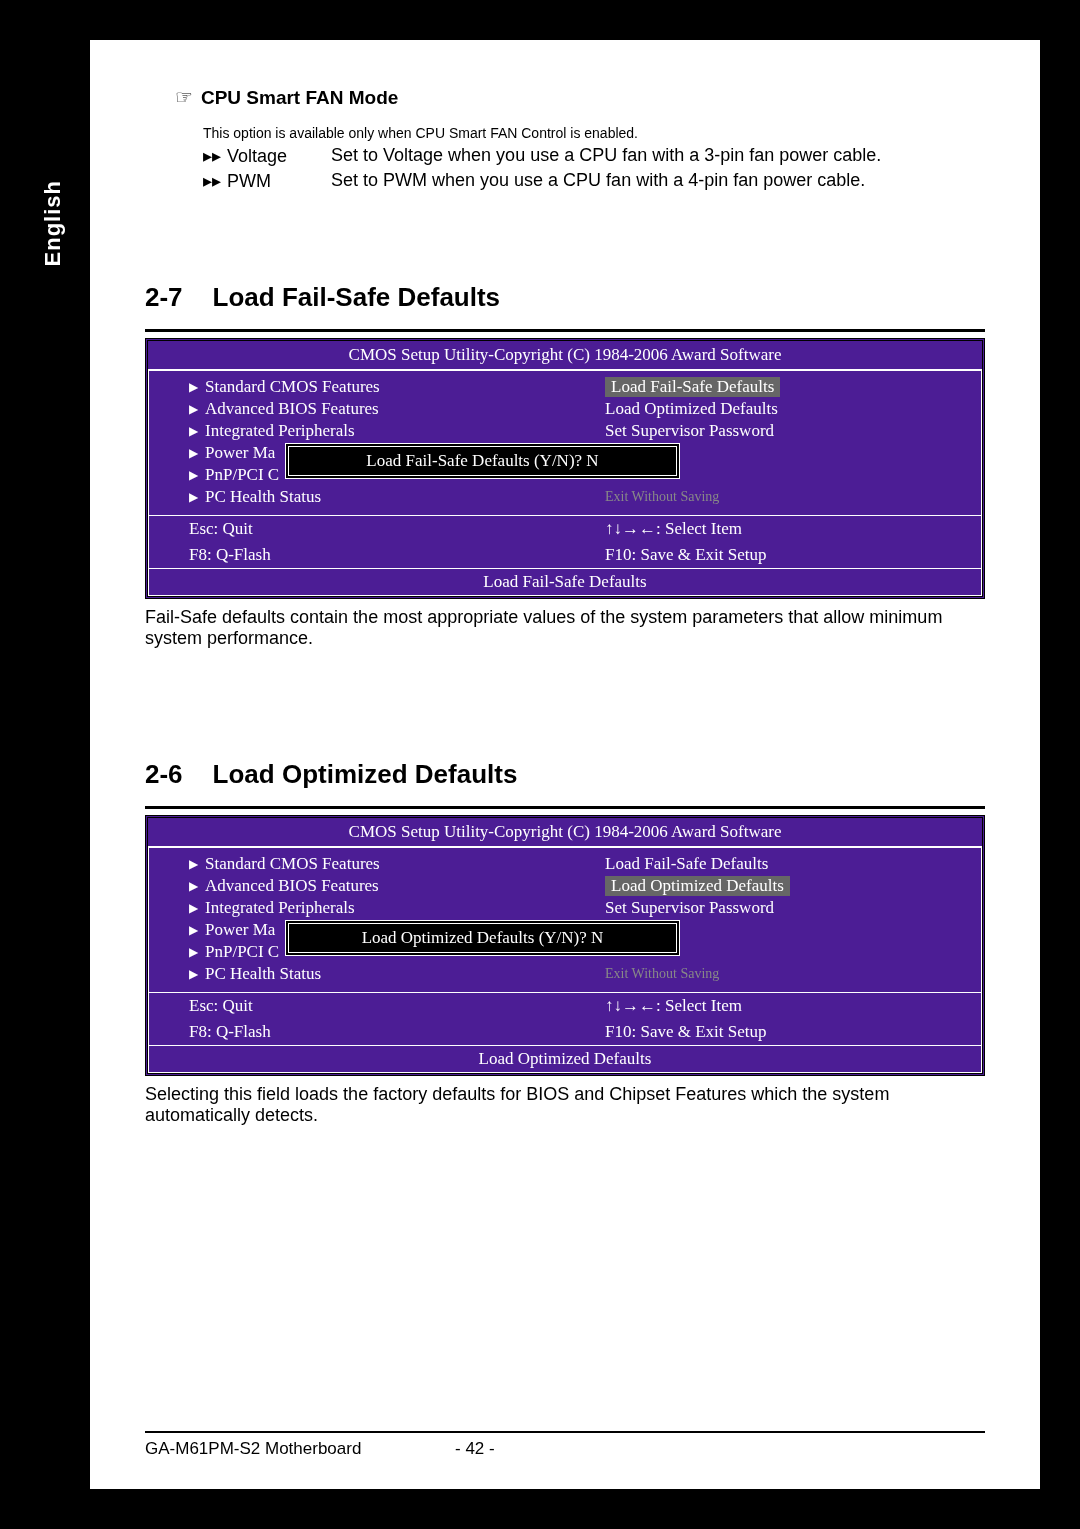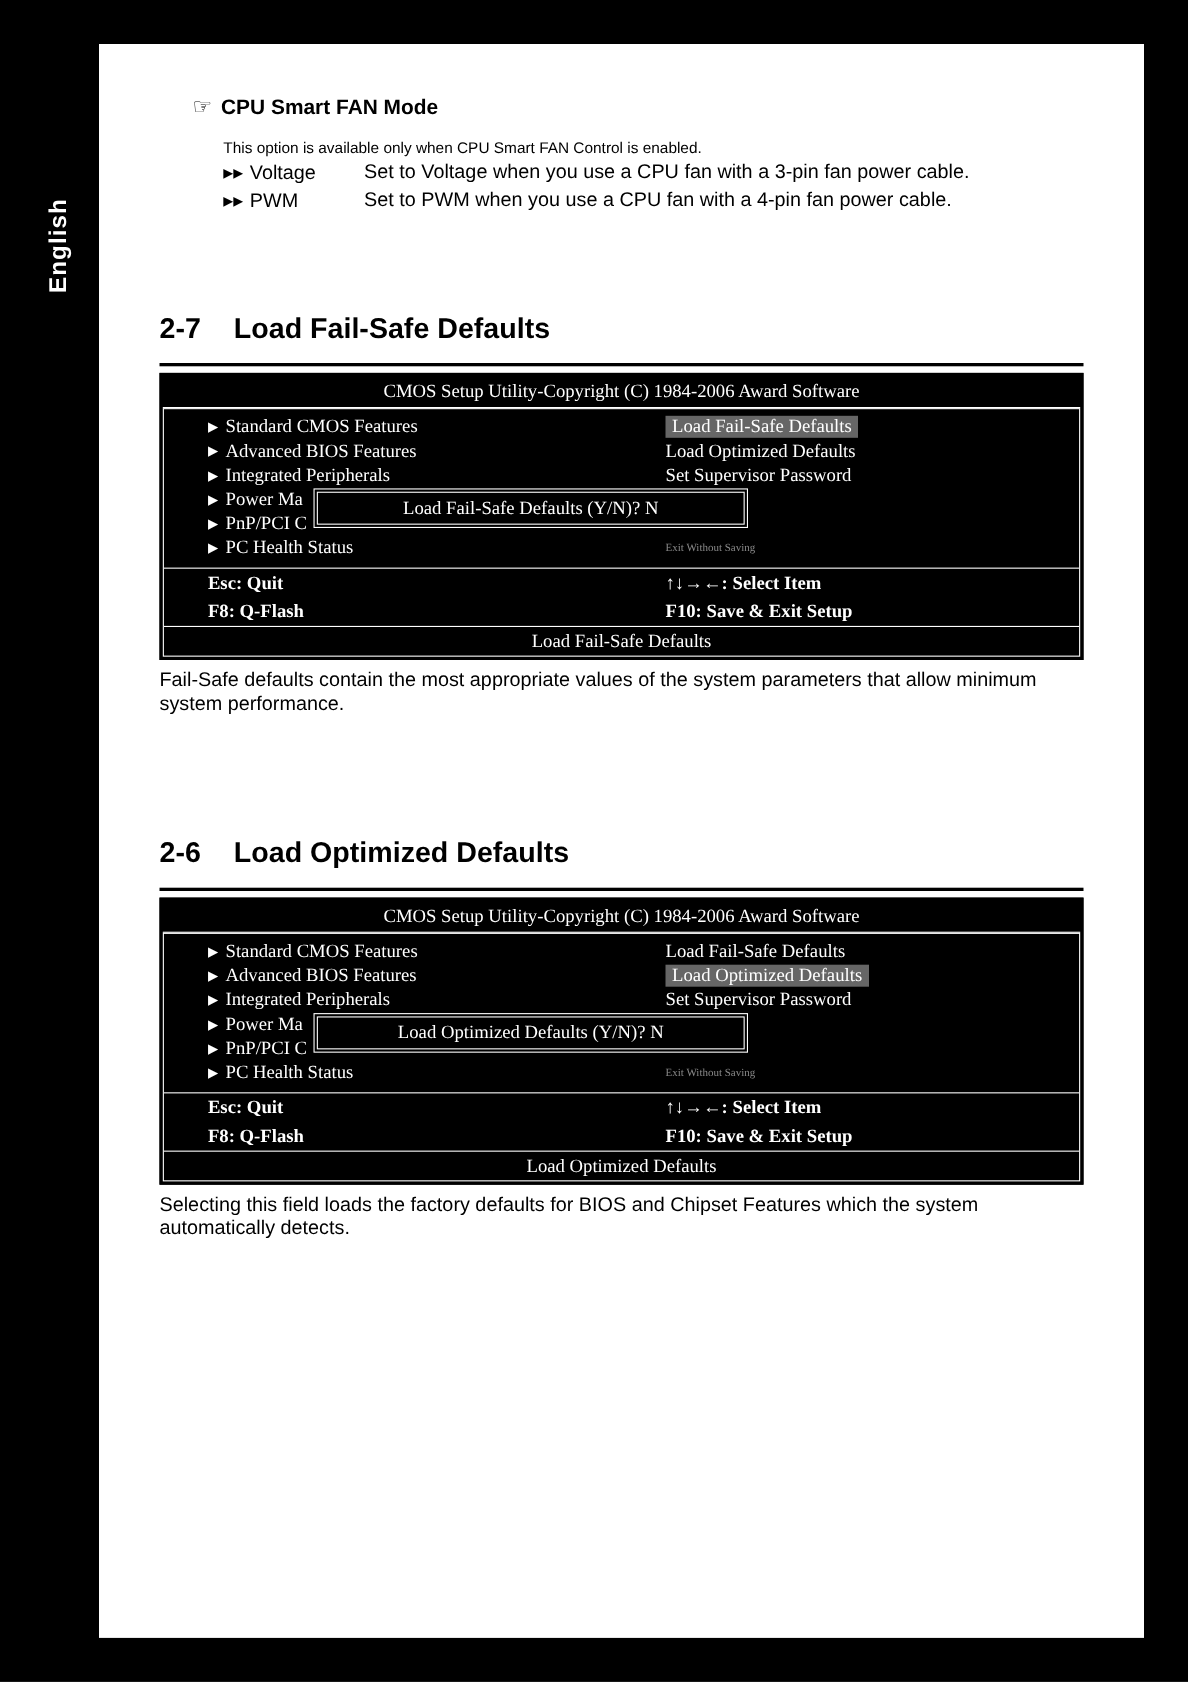--- a/index.html
+++ b/index.html
@@ -39,21 +39,21 @@
   .opt-row .text { flex: 1; }
   .section-heading {
     font-size: 26px; font-weight: bold;
     border-bottom: 3px solid #000;
     padding-bottom: 16px;
     margin-top: 0;
   }
   .section-heading .num { margin-right: 30px; }
   .bios-box {
     border: 3px double #000;
-    background: #000000;
+    background: #4c1d95;
     color: #fff;
     font-family: "Times New Roman", Times, serif;
     font-size: 17px;
     margin-top: 6px;
     margin-bottom: 8px;
   }
   .bios-title {
     text-align: center;
     padding: 4px 0;
     border-bottom: 1px solid #fff;
@@ -84,41 +84,41 @@
   .dialog-inner {
     border: 1px solid #fff;
     padding: 4px 8px;
     text-align: center;
   }
   .bios-footer-row {
     display: flex;
     border-top: 1px solid #fff;
     padding: 3px 0;
   }
-  .bios-footer-row .fcol { width: 50%; padding-left: 40px; font-weight: bold; }
+  .bios-footer-row .fcol { width: 50%; padding-left: 40px; }
   .bios-status {
     text-align: center;
     border-top: 1px solid #fff;
     padding: 3px 0;
   }
   .section-text { font-size: 18px; margin-bottom: 110px; }
   .section-text.last { margin-bottom: 0; }
   .page-foot {
     position: absolute;
     bottom: 30px;
     left: 55px;
     right: 55px;
     border-top: 2px solid #000;
     padding-top: 6px;
     font-size: 17px;
     display: flex;
   }
   .page-foot .model { width: 310px; }
   .page-foot .pnum { }
-  .cut { color: #888; font-size: 10px; }
+  .cut { color: #888; font-size: 14px; }
 </style>
 </head>
 <body>
 
 <div class="page">
   <div class="lang-tab">English</div>
 
   <div class="option-block">
     <div class="opt-heading">
       <span class="sigma">☞</span><span>CPU Smart FAN Mode</span>
@@ -266,13 +266,17 @@
           <div class="bios-footer-row" style="border-top:none">
             <div class="fcol">F8: Q-Flash</div>
             <div class="fcol">F10: Save &amp; Exit Setup</div>
           </div>
           <div class="bios-status">Load Optimized Defaults</div>
         </div>
       </div>
       <div class="section-text last">Selecting this field loads the factory defaults for BIOS and Chipset Features which the system automatically detects.</div>
     </div>
 
+  <div class="page-foot">
+    <div class="model">GA-M61PM-S2 Motherboard</div>
+    <div class="pnum">- 42 -</div>
+  </div>
 </div>
 
 </body></html>

